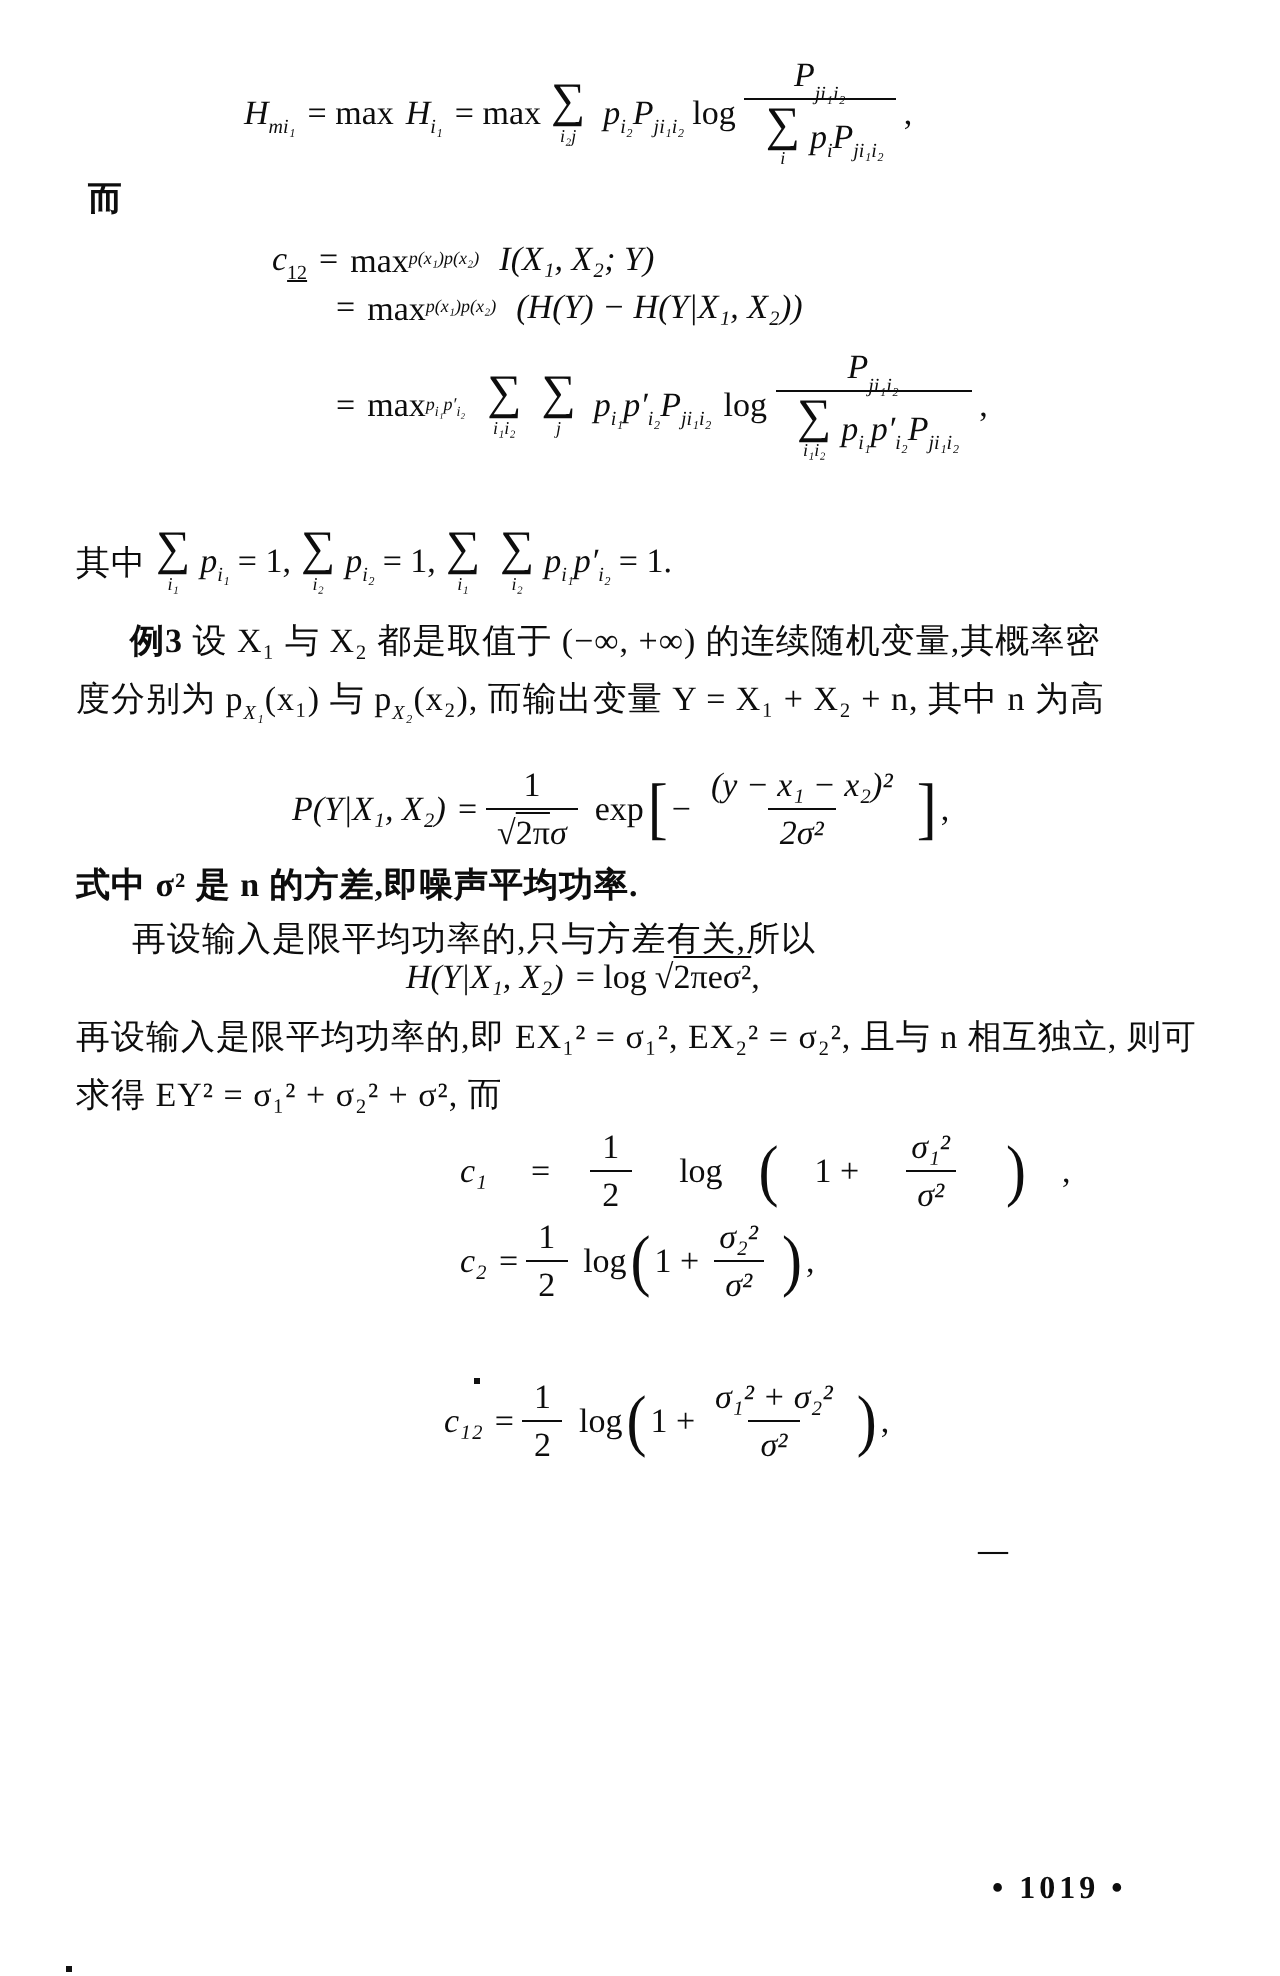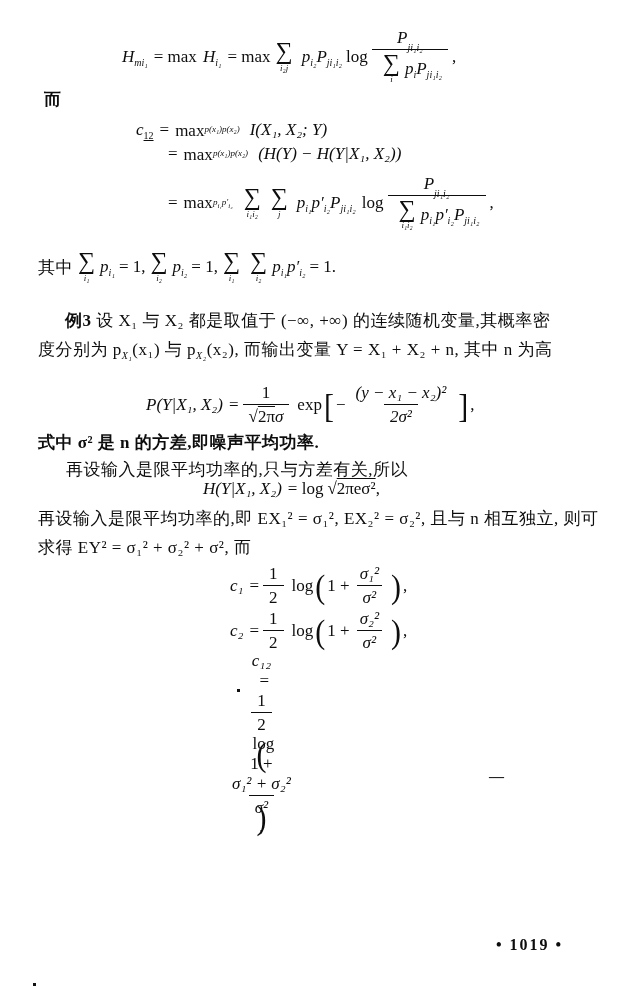--- a/index.html
+++ b/index.html
@@ -108,21 +108,21 @@
             <span class="sg">∑</span>
             <span class="lim">i₁i₂</span>
           </span>
           <span><span>p</span><sub>i₁</sub><span>p′</span><sub>i₂</sub><span>P</span><sub>ji₁i₂</sub></span>
         </span>
       </span>
       <span class="rm">,</span>
     </div>
   </div>
 
-  <div class="eq abs" style="left:38px;top:250px;">
+  <div class="eq abs" style="left:38px;top:264px;">
     <span class="zh">其中</span>
     <span class="sum">
       <span class="sg">∑</span>
       <span class="lim">i₁</span>
     </span>
     <span class="math"><span>p</span><sub>i₁</sub></span>
     <span class="rm g4">= 1,</span>
     <span class="sum">
       <span class="sg">∑</span>
       <span class="lim">i₂</span>
@@ -178,21 +178,21 @@
     <span class="rm g4">√</span>
     <span class="rm bar">2πeσ²</span>
     <span class="rm">,</span>
   </div>
 
   <div class="abs zh" style="left:38px;top:504px;width:578px;line-height:29px;">
     <div>再设输入是限平均功率的,即 EX₁² = σ₁², EX₂² = σ₂², 且与 n 相互独立, 则可</div>
     <div>求得 EY² = σ₁² + σ₂² + σ², 而</div>
   </div>
 
-  <div class="eq abs" style="left:230px;top:564px;">
+  <div class="eq abs" style="left:230px;top:564px;gap:16px;">
     <span class="math">c₁</span>
     <span class="rm g6">=</span>
     <span class="frac">
       <span class="num rm">1</span>
       <span class="den rm">2</span>
     </span>
     <span class="rm g4">log</span>
     <span class="bigb">(</span>
     <span class="rm">1 +</span>
     <span class="frac">
@@ -214,21 +214,21 @@
     <span class="bigb">(</span>
     <span class="rm">1 +</span>
     <span class="frac">
       <span class="num math">σ₂²</span>
       <span class="den math">σ²</span>
     </span>
     <span class="bigb">)</span>
     <span class="rm">,</span>
   </div>
 
-  <div class="eq abs" style="left:222px;top:651px;flex-direction:column;">
+  <div class="eq abs" style="left:222px;top:689px;">
     <span class="math">c₁₂</span>
     <span class="rm g6">=</span>
     <span class="frac">
       <span class="num rm">1</span>
       <span class="den rm">2</span>
     </span>
     <span class="rm g4">log</span>
     <span class="bigb">(</span>
     <span class="rm">1 +</span>
     <span class="frac">

